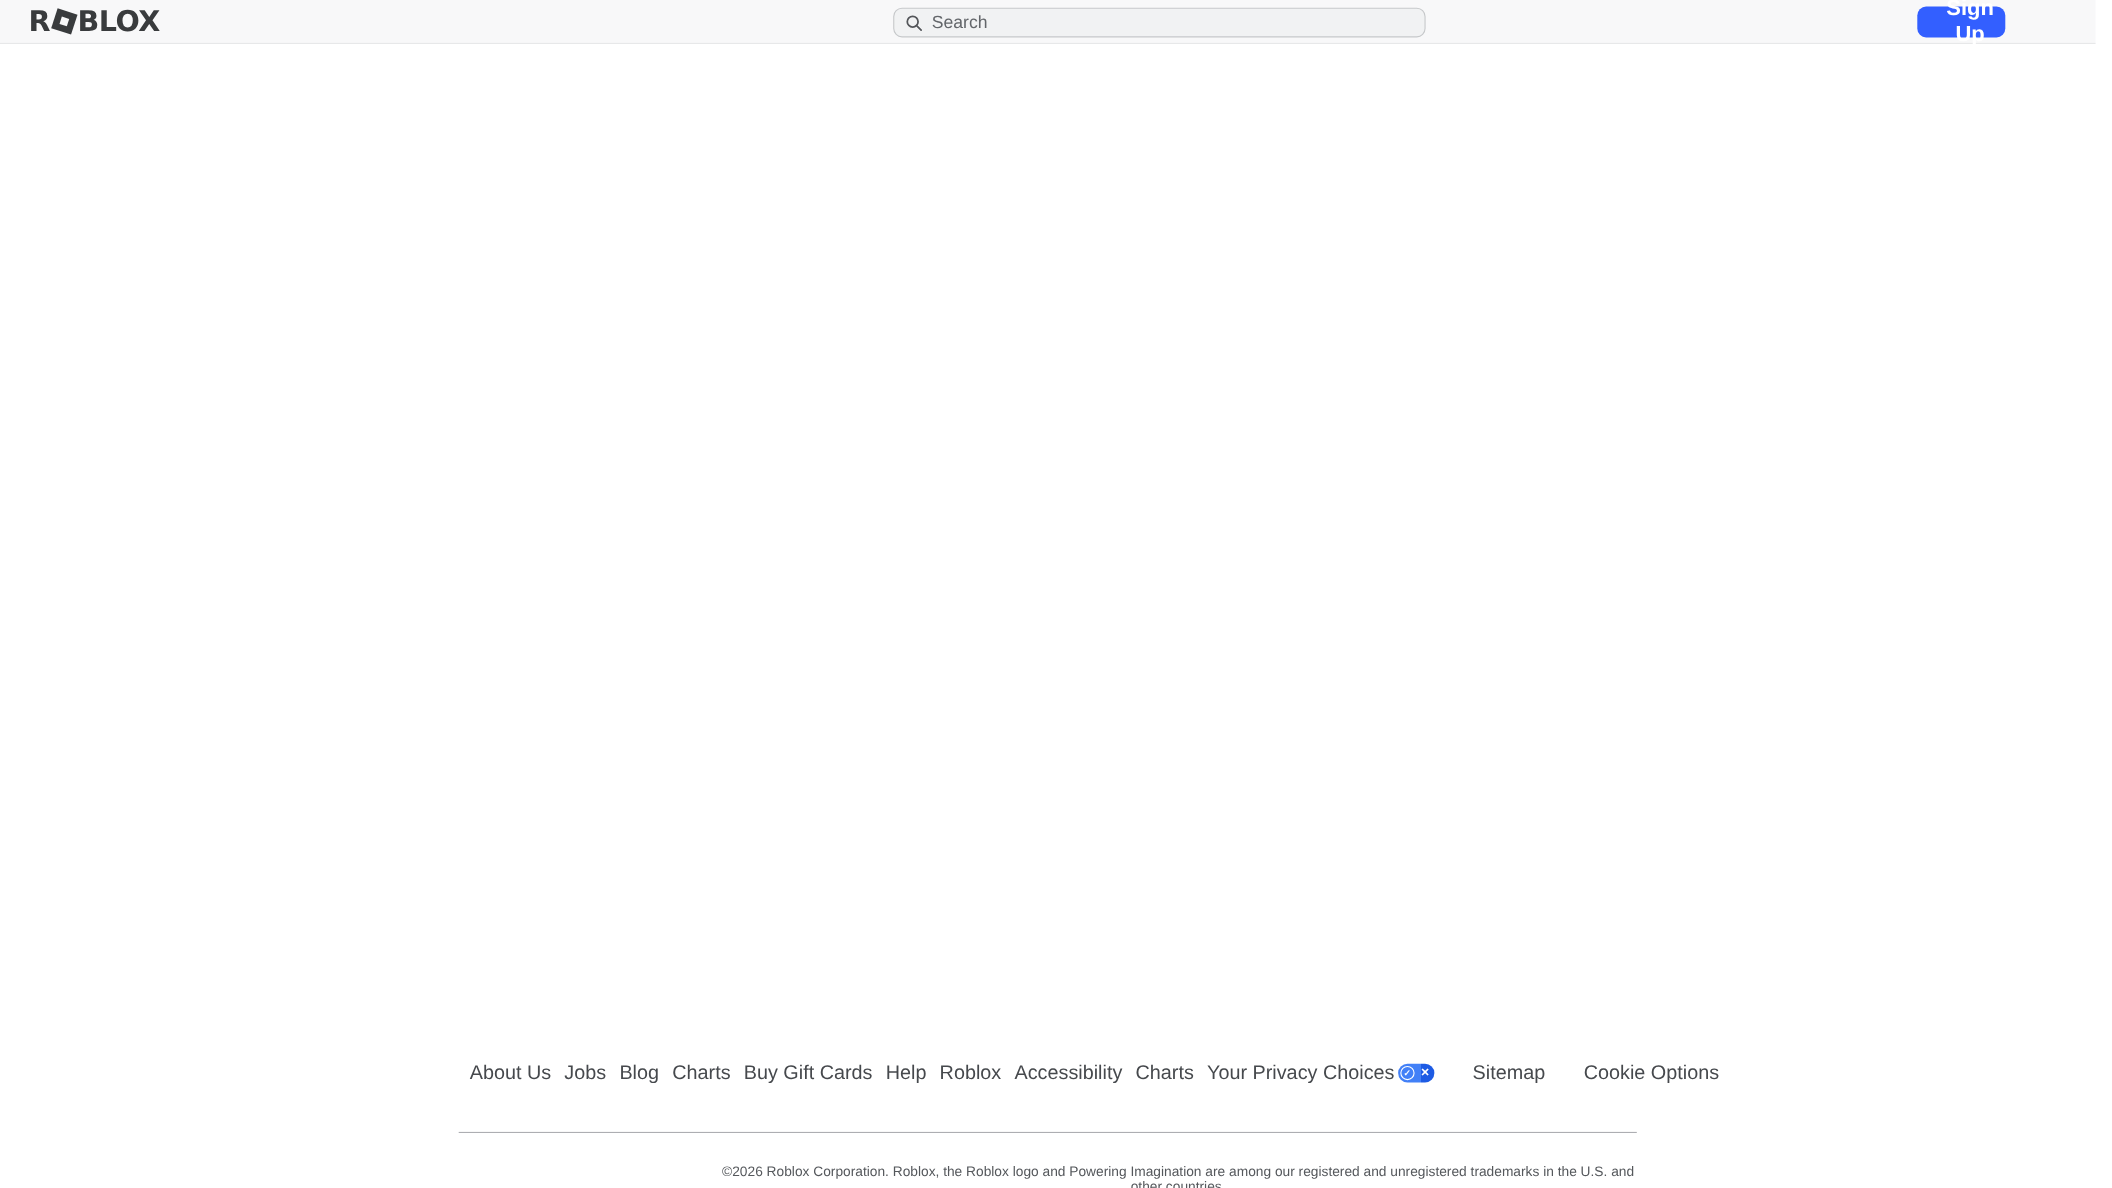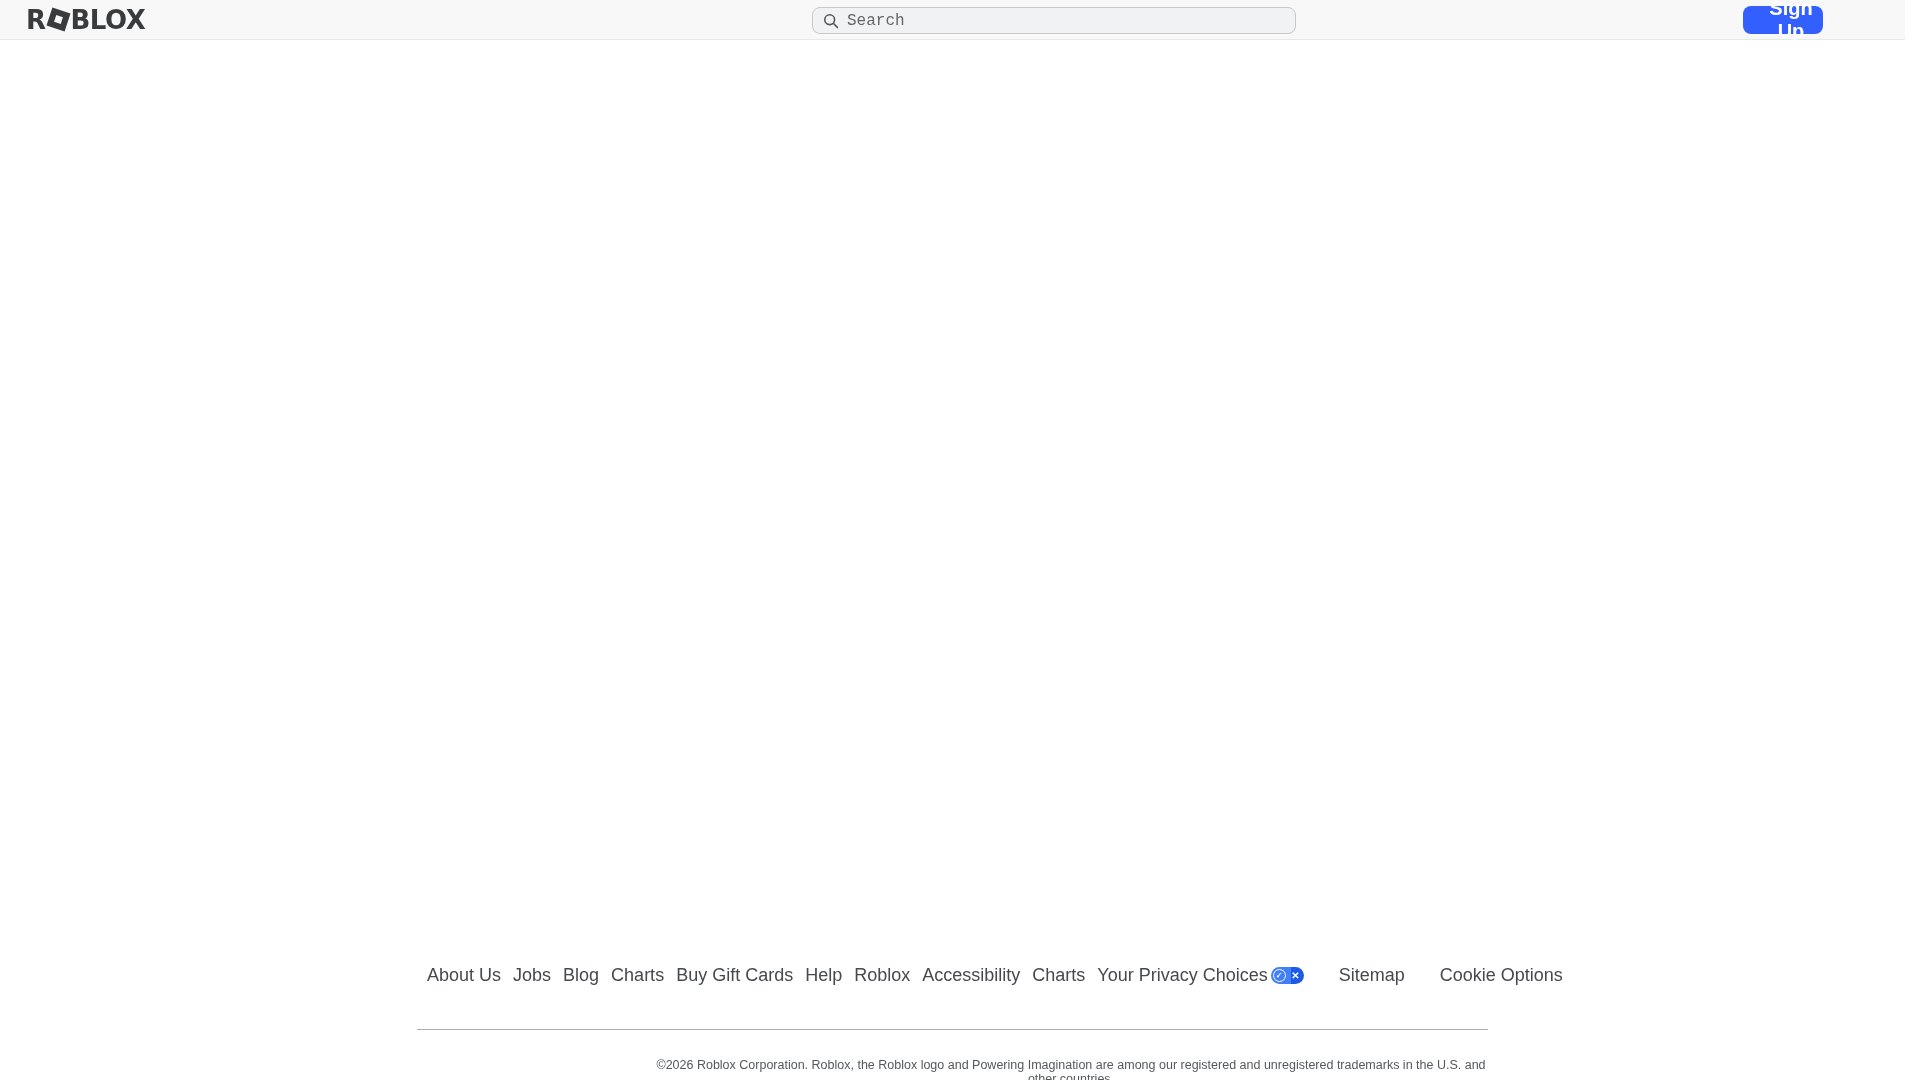--- a/index.html
+++ b/index.html
@@ -38,21 +38,21 @@
     white-space:nowrap;
   }
   .searchbox {
     position:absolute; left:812px; top:7px; width:484px; height:27px;
     background:#f1f2f3; border:1px solid #c6c8ca; border-radius:8px;
     display:flex; align-items:center; padding:0 10px; gap:8px;
   }
   .searchbox svg { flex:0 0 auto; display:block; }
   .searchbox input {
     flex:1; border:none; outline:none; background:transparent;
-    font-family:Liberation Mono, monospace;
+    font-family:Liberation Sans, sans-serif;
     font-size:16px; color:#b91c1c;
   }
   .searchbox input::placeholder { color:#63666a; opacity:1; }
   .auth-btn {
     position:absolute; top:6px; height:28px; border-radius:8px;
     font-family:"Liberation Sans", sans-serif;
     font-size:20px; font-weight:700; cursor:pointer;
     display:flex; align-items:center; justify-content:center;padding-left:16px;
   }
   .signup-btn {

